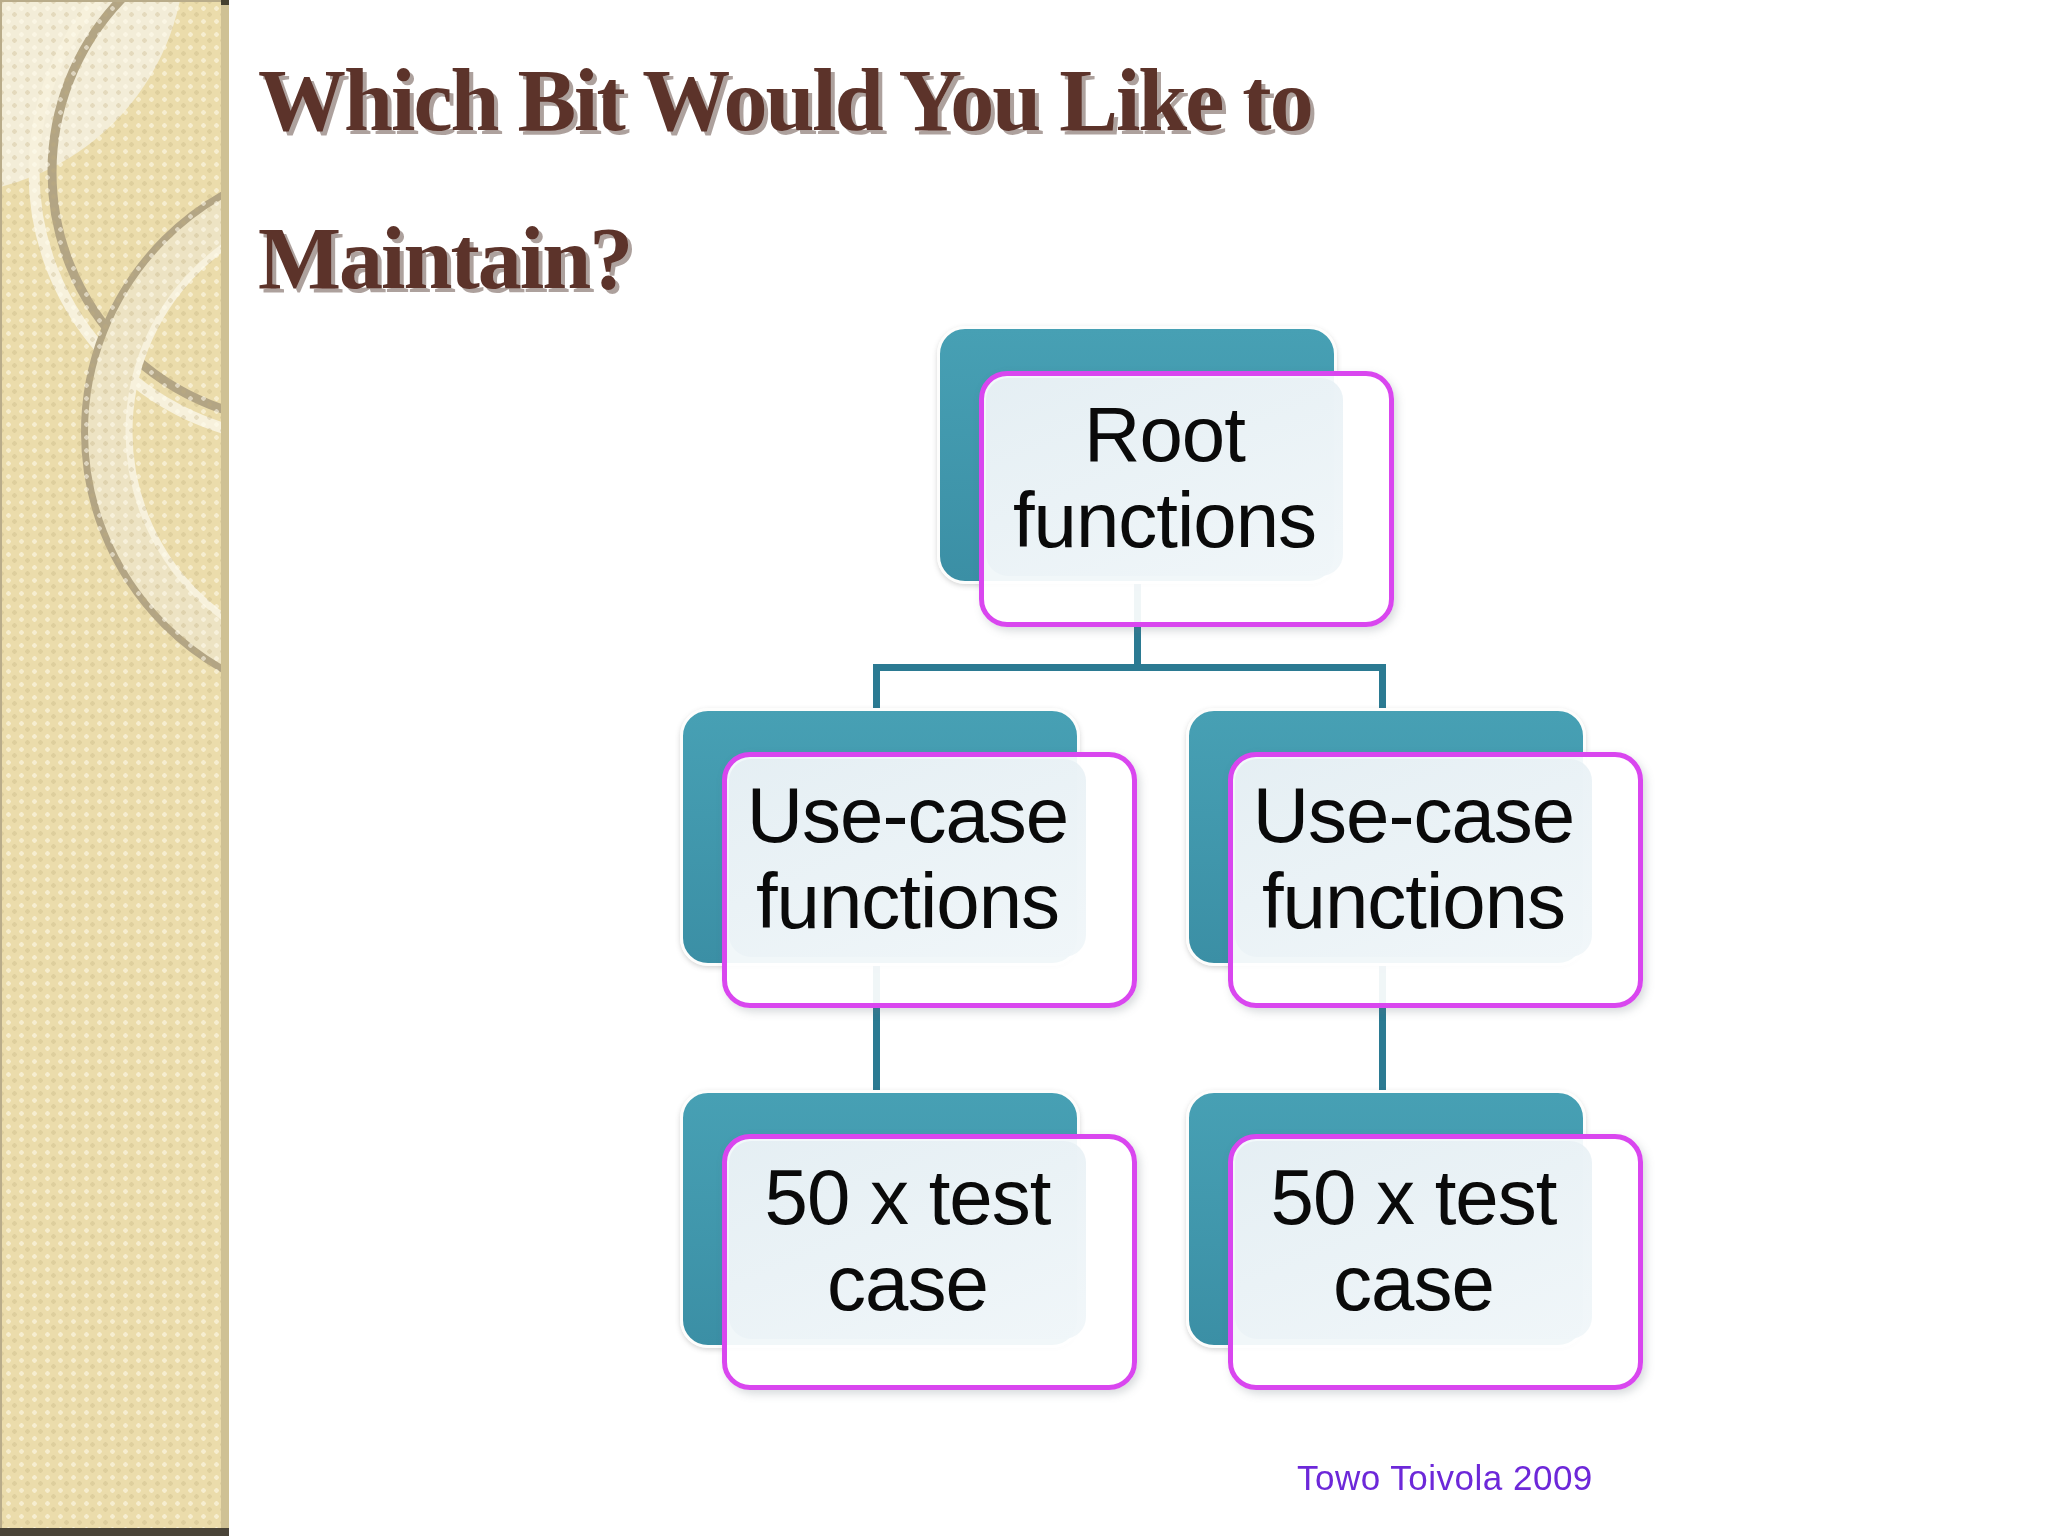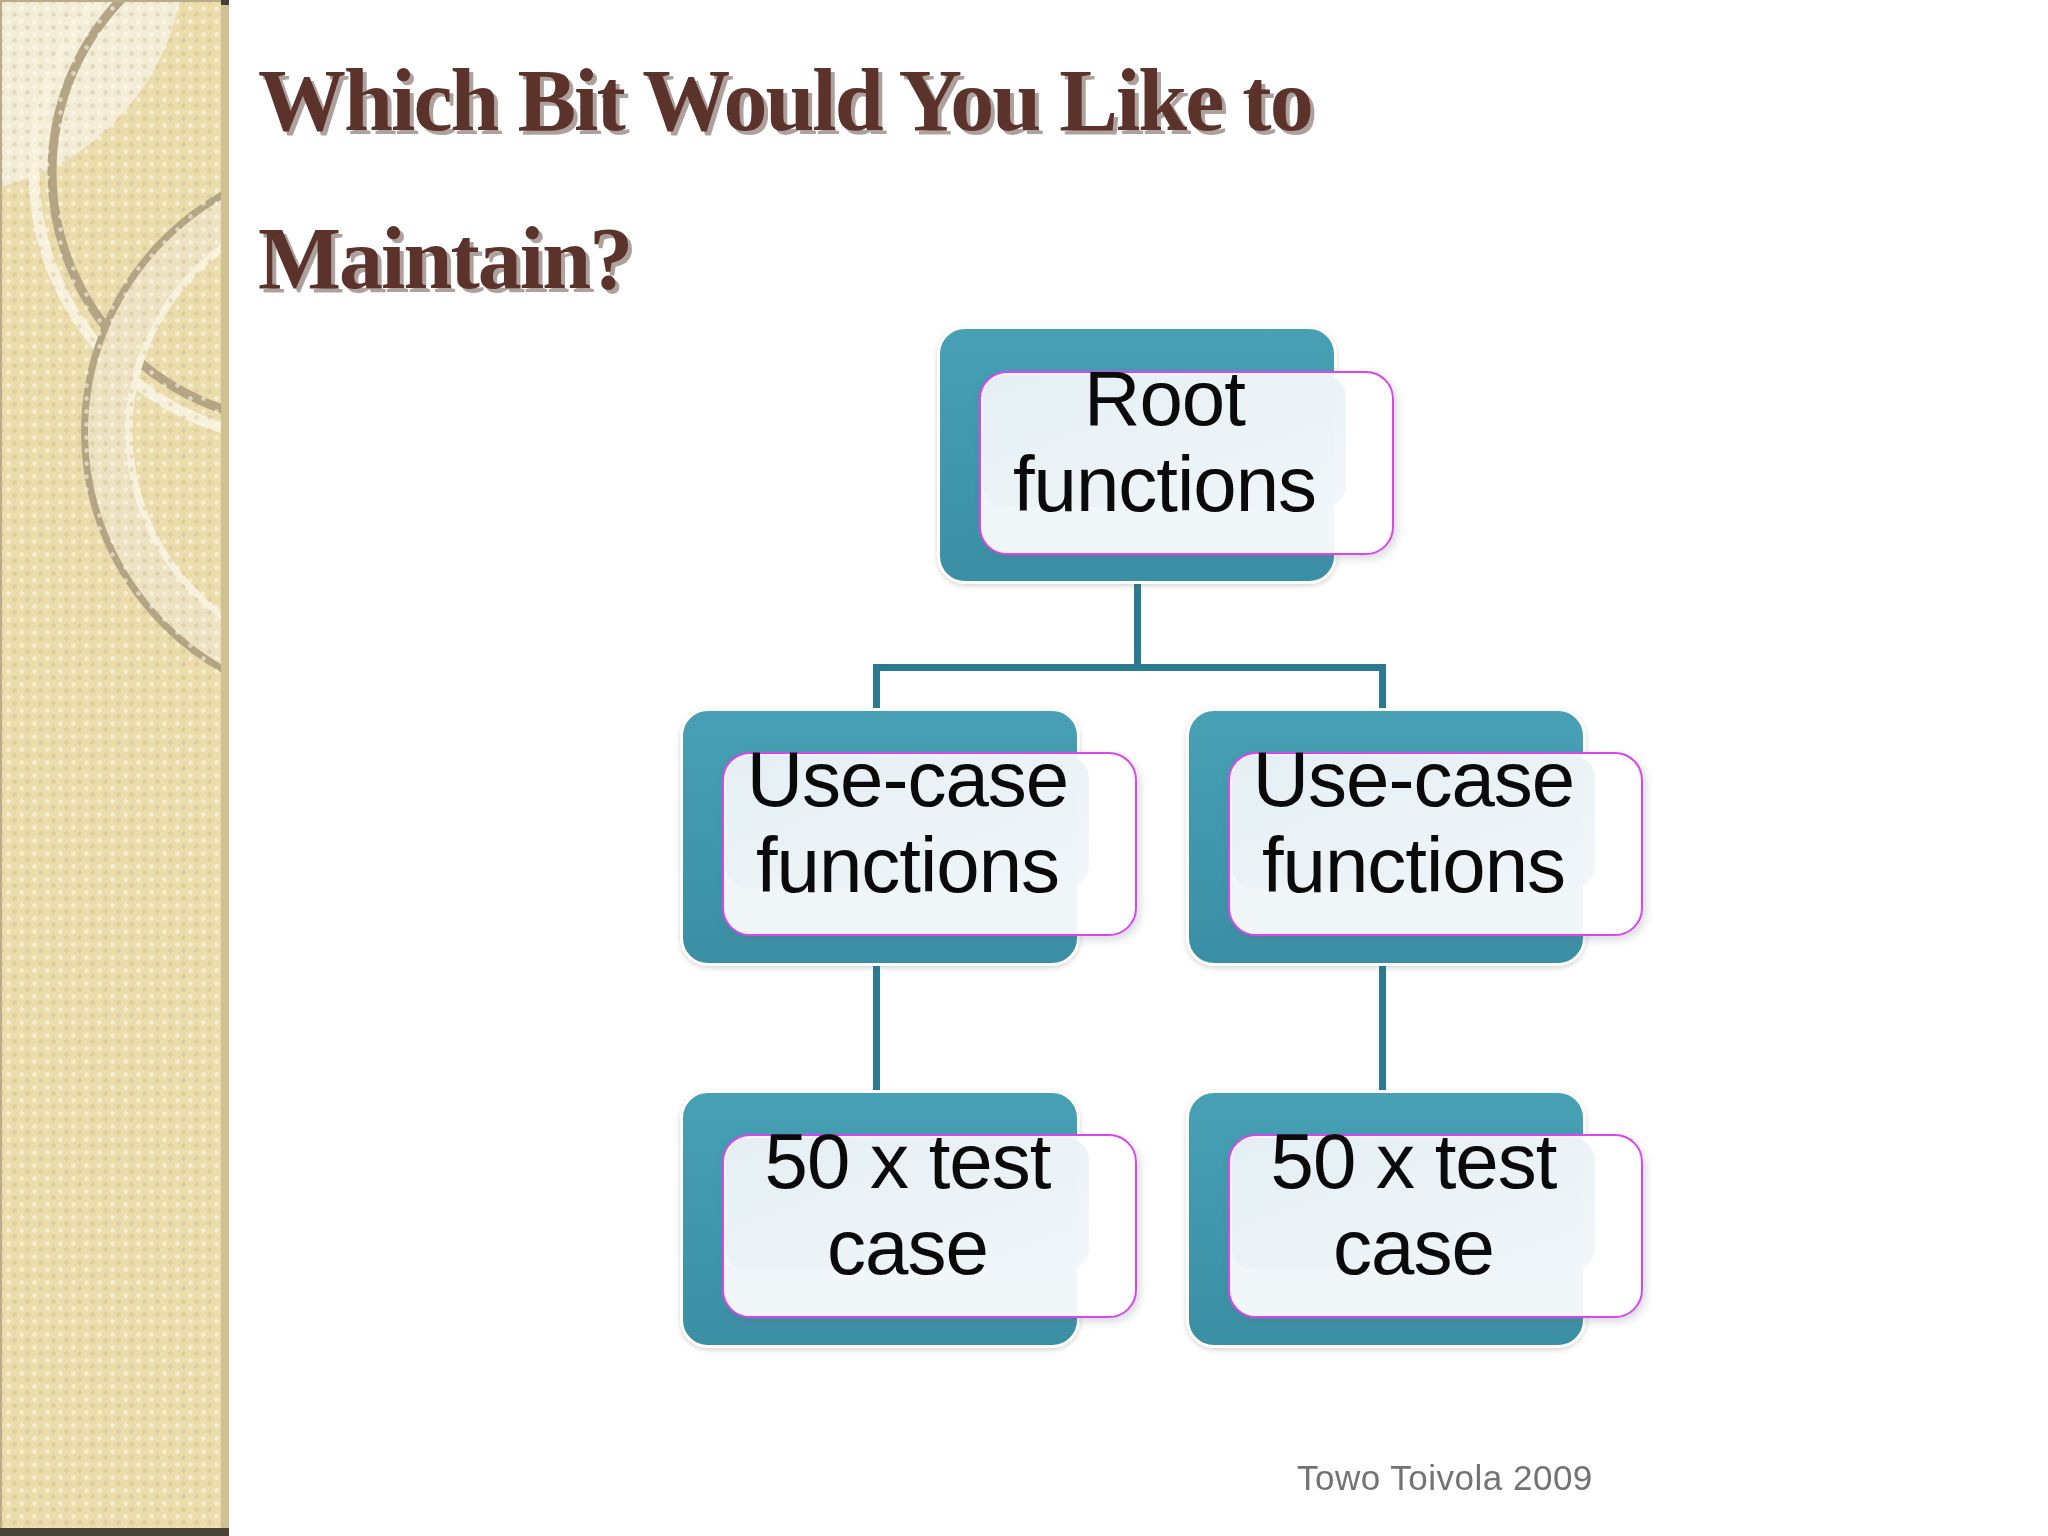--- a/index.html
+++ b/index.html
@@ -22,44 +22,44 @@
   .sidebar-bottom { position:absolute; left:0; top:1528px; width:229px; height:8px;
                     background:#4A4438; z-index:5; }
 
   
   .title { position:absolute; left:258px; top:22px; width:1200px; z-index:3;
            font-size:88px; font-weight:700; line-height:158px; letter-spacing:-2px;
            color:#5C332A; text-shadow:4px 4px 0 rgba(50,20,10,0.40);font-family:Liberation Serif, serif; }
 
   
   .footer { position:absolute; left:1297px; top:1458px; z-index:3;
-            font-size:35px; color:#737373; letter-spacing:0.5px; }
+            font-size:35px; color:#6d28d9; letter-spacing:0.5px; }
 
   
   .conn { position:absolute; background:#2B7A92; z-index:1; }
   .c-stub  { left:1134px; top:556px; width:7px;  height:115px; }
   .c-hbar  { left:873px;  top:664px; width:513px; height:7px;  }
   .c-left  { left:873px;  top:664px; width:7px;  height:478px; }
   .c-right { left:1379px; top:664px; width:7px;  height:478px; }
 
   
   .node { position:absolute; z-index:2; }
   .n-root       { left:937px;  top:326px;  width:457px; height:309px; }
   .n-left-child { left:680px;  top:708px;  width:457px; height:308px; }
   .n-right-child{ left:1186px; top:708px;  width:457px; height:308px; }
   .n-left-leaf  { left:680px;  top:1090px; width:457px; height:308px; }
   .n-right-leaf { left:1186px; top:1090px; width:457px; height:308px; }
 
   .back { position:absolute; left:0; top:0; width:400px; height:258px;
           background:linear-gradient(180deg,#47A0B4,#3B8FA5);
           border:3px solid #FDFDFC; border-radius:28px;
           box-shadow:0 2px 5px rgba(90,90,90,0.25); }
-  .front { position:absolute; width:415px; height:184px;
+  .front { position:absolute; width:415px; height:256px;
            background:rgba(255,255,255,0.93);
-           border:2px solid #d946ef; border-radius:28px;
+           border:5px solid #d946ef; border-radius:28px;
            box-shadow:3px 4px 8px rgba(100,110,120,0.25); }
   .n-root .front { left:42px; top:45px; }
   .n-left-child .front, .n-right-child .front,
   .n-left-leaf .front, .n-right-leaf .front { left:42px; top:44px; }
 
   .fill { position:absolute; left:2px; top:2px; right:46px; bottom:46px;
           background:linear-gradient(160deg, rgba(228,238,243,0.93), rgba(240,246,249,0.90));
           border-radius:22px;
           display:flex; align-items:center; justify-content:center; text-align:center; }
   .nlabel { font-size:78px; line-height:86px; letter-spacing:-1px; color:#0A0A0A; }

